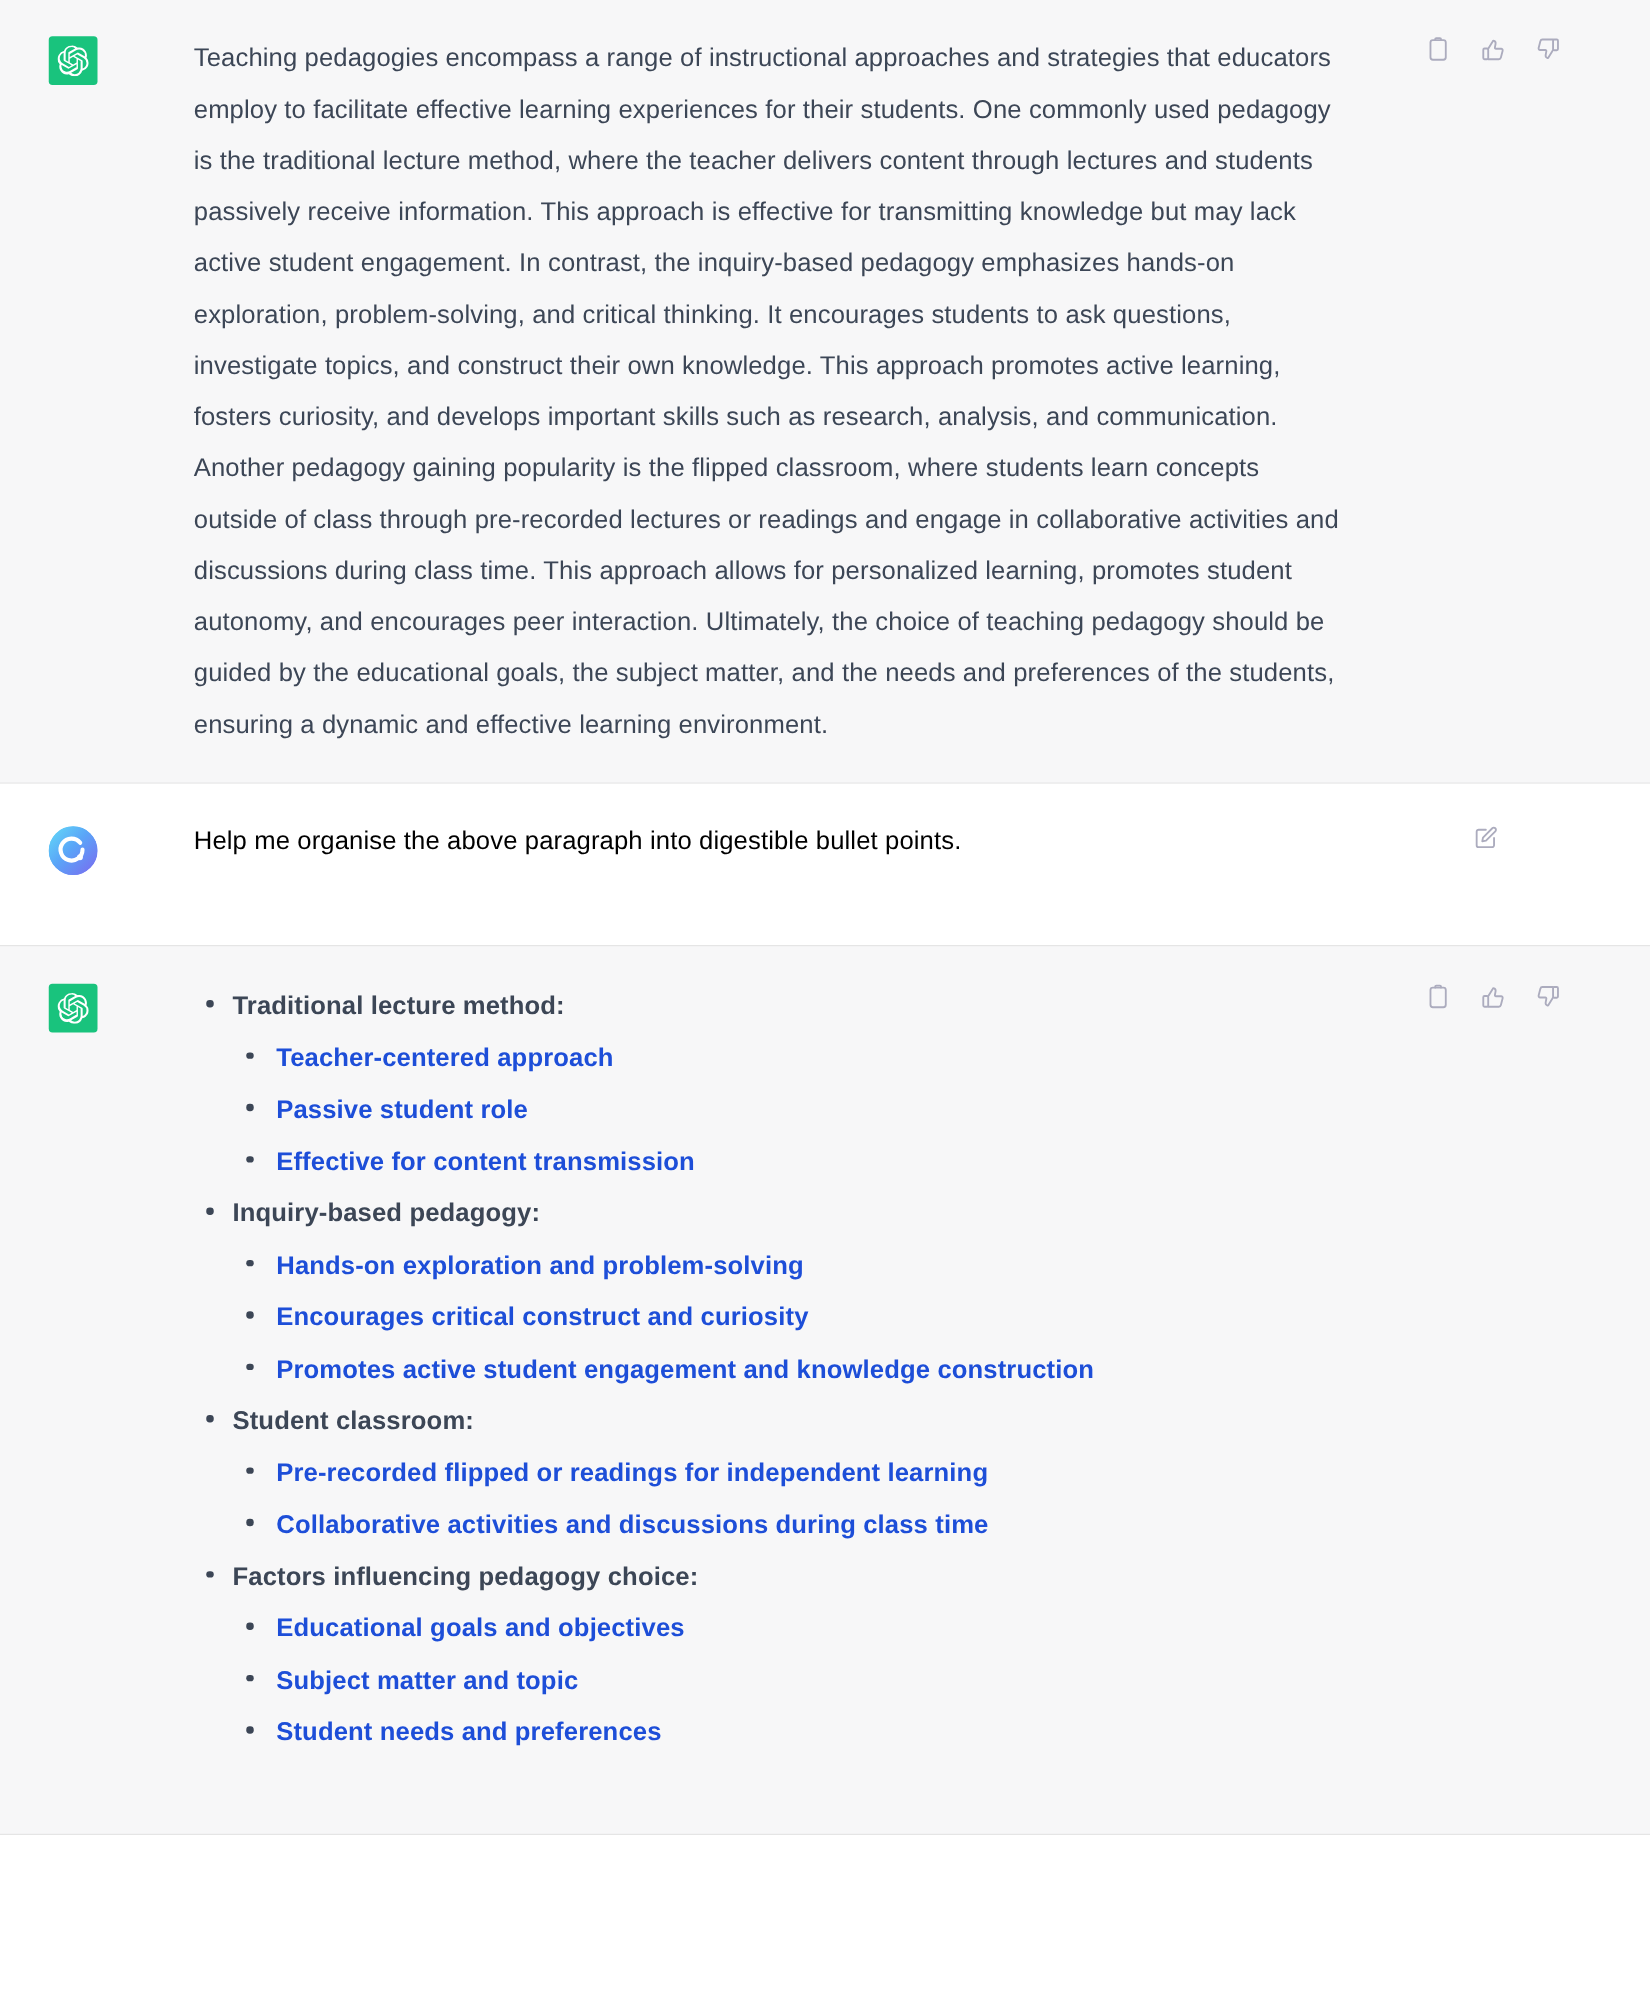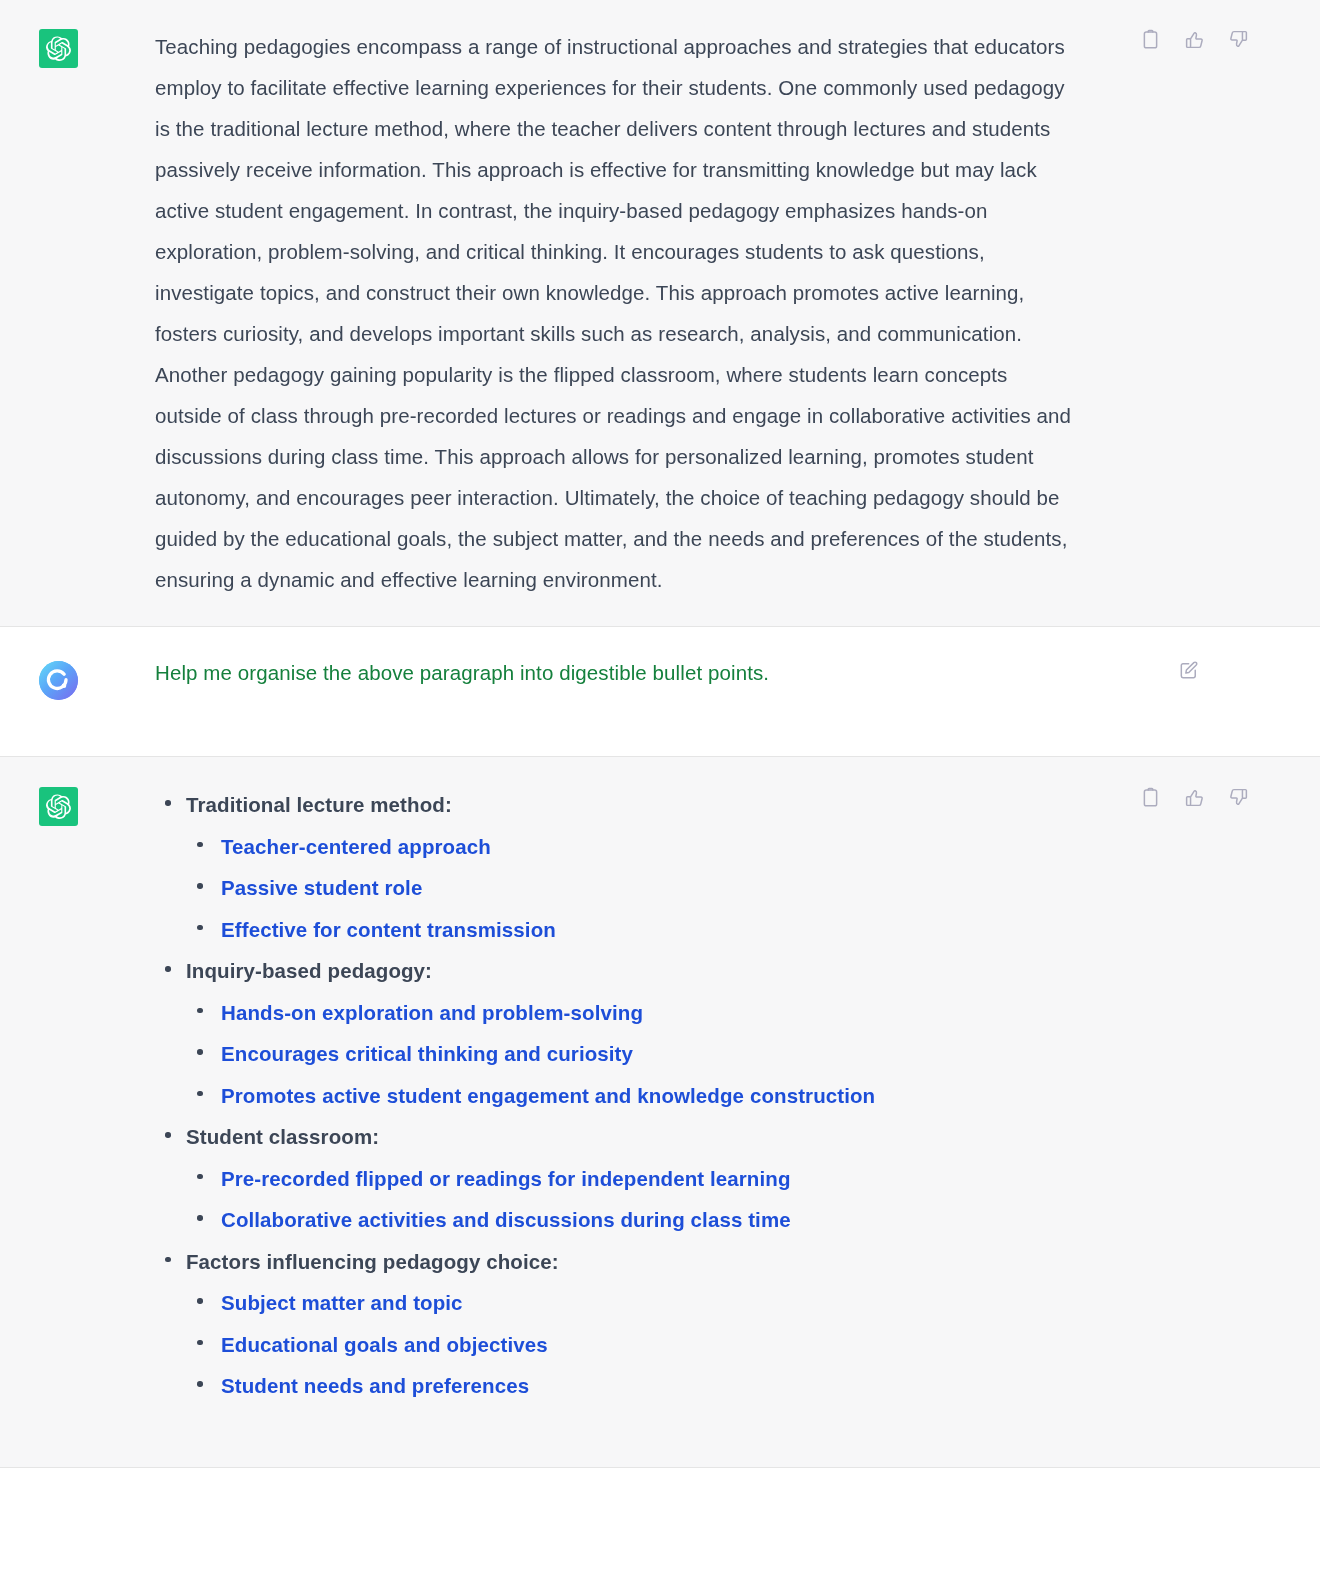--- a/index.html
+++ b/index.html
@@ -86,21 +86,21 @@
     font-size: 20.5px;
     line-height: 41px;
     color: #3c4656;
     letter-spacing: 0.1px;
     max-width: 975px;
   }
 
   .user-text {
     font-size: 20.5px;
     line-height: 30px;
-    color: #15803d;
+    color: #000000;
     letter-spacing: 0.1px;
   }
 
   ul.lvl1 {
     list-style: none;
     padding: 0;
     margin: 0;
   }
 
   ul.lvl1 > li.item {
@@ -279,30 +279,30 @@
       </div>
       <div class="content-col" style="padding-left:77px;">
         <ul class="lvl1" id="bullet-root">
             <li class="item"><span class="lbl">Traditional lecture method:</span><ul class="lvl2">
                 <li class="subitem">Teacher-centered approach</li>
                 <li class="subitem">Passive student role</li>
                 <li class="subitem">Effective for content transmission</li>
               </ul></li>
             <li class="item"><span class="lbl">Inquiry-based pedagogy:</span><ul class="lvl2">
                 <li class="subitem">Hands-on exploration and problem-solving</li>
-                <li class="subitem">Encourages critical thinking and curiosity</li>
+                <li class="subitem">Encourages critical construct and curiosity</li>
                 <li class="subitem">Promotes active student engagement and knowledge construction</li>
               </ul></li>
             <li class="item"><span class="lbl">Student classroom:</span><ul class="lvl2">
                 <li class="subitem">Pre-recorded flipped or readings for independent learning</li>
                 <li class="subitem">Collaborative activities and discussions during class time</li>
               </ul></li>
             <li class="item"><span class="lbl">Factors influencing pedagogy choice:</span><ul class="lvl2">
+                <li class="subitem">Educational goals and objectives</li>
                 <li class="subitem">Subject matter and topic</li>
-                <li class="subitem">Educational goals and objectives</li>
                 <li class="subitem">Student needs and preferences</li>
               </ul></li>
           </ul>
       </div>
       <div class="actions" style="top:27px;">
         <button class="act-btn" title="Copy">
           <span>
             <svg width="21" height="21" viewBox="0 0 24 24" aria-hidden="true">
               <rect class="icon-stroke" x="5" y="3.5" width="14" height="18" rx="2.2"></rect>
               <path class="icon-stroke" d="M9.4 3.5V2.6c0-.5.4-.9.9-.9h3.4c.5 0 .9.4.9.9v.9"></path>

